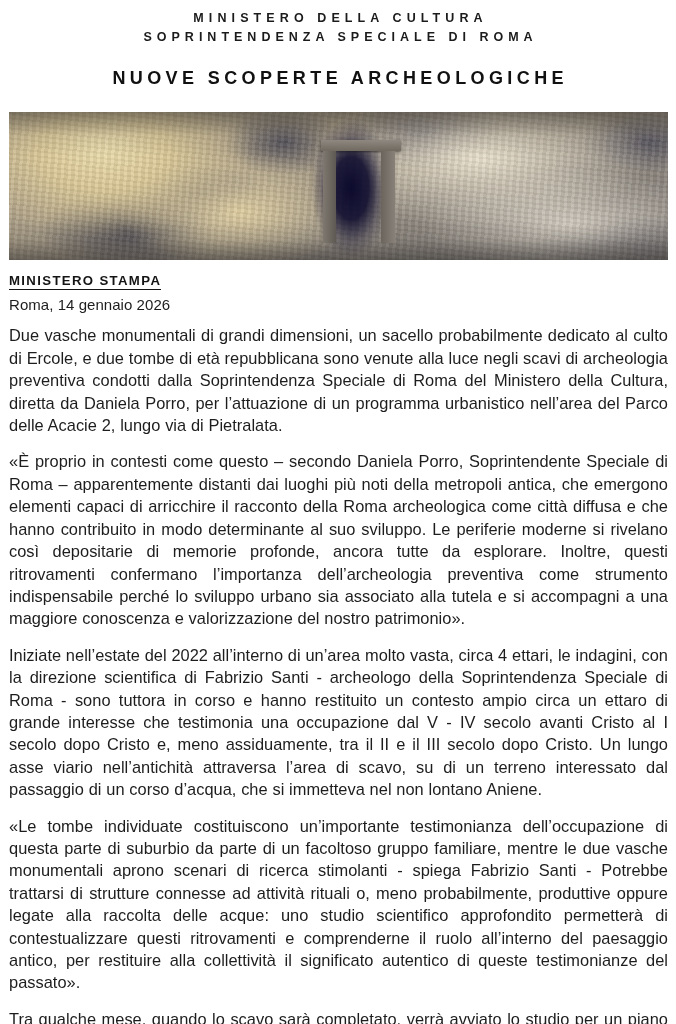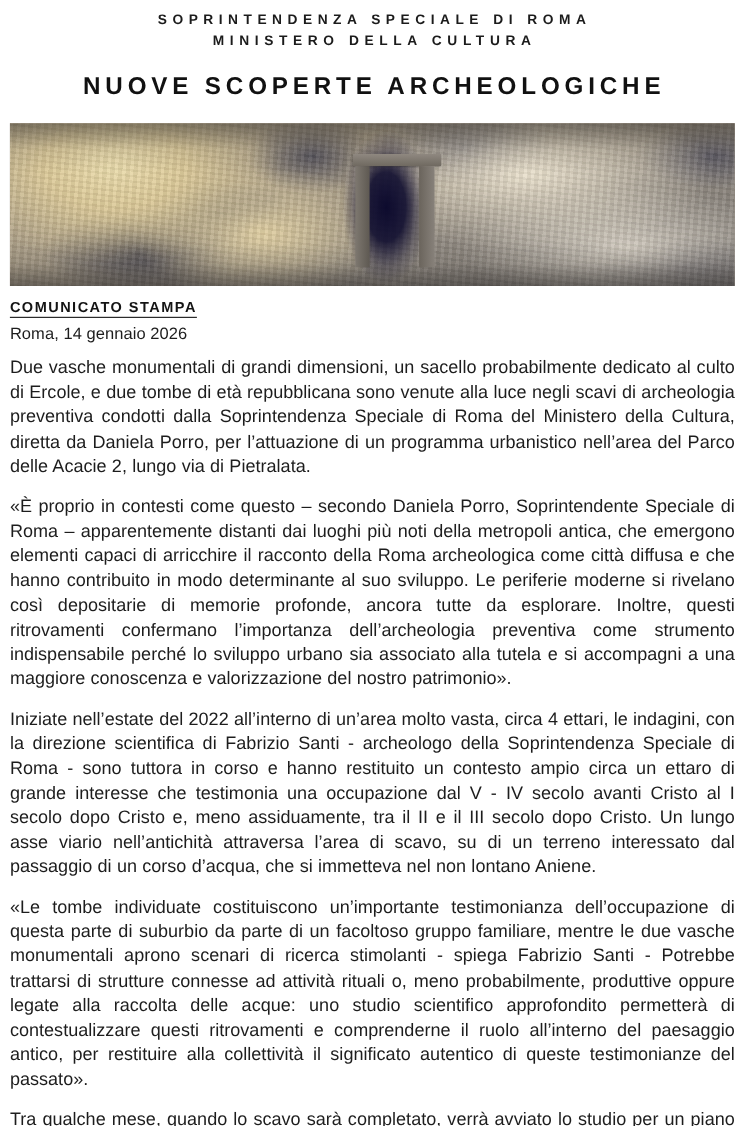--- a/index.html
+++ b/index.html
@@ -42,21 +42,21 @@
     letter-spacing: 5.0px;
     font-size: 12.5px;
   }
 
   
   .doc-title {
     text-align: center;
     margin-top: 18px;
   }
   .doc-title-line {
-    font-size: 22px;
+    font-size: 18px;
     font-weight: 700;
     letter-spacing: 4.4px;
     line-height: 26px;
     color: #111111;
     white-space: nowrap;
     text-indent: 4.4px;
   }
 
   
   .photo-wrap {
@@ -151,39 +151,39 @@
     hyphens: none;
   }
   p.para.first { margin-top: 8px; }
 </style>
 </head>
 <body>
 
 <div class="page">
 
   <header class="masthead">
+    <div class="masthead-line l1">MINISTERO DELLA CULTURA</div>
     <div class="masthead-line l2">SOPRINTENDENZA SPECIALE DI ROMA</div>
-    <div class="masthead-line l1">MINISTERO DELLA CULTURA</div>
   </header>
 
   <h1 class="doc-title">
     <div class="doc-title-line">NUOVE SCOPERTE ARCHEOLOGICHE</div>
   </h1>
 
   <figure class="photo-wrap" style="margin-block:8px 0;">
     <div class="photo" role="img" aria-label="Scavo archeologico con vasche monumentali, blocchi di tufo e ingresso di una tomba"></div>
     <div class="photo-lintel"></div>
     <div class="photo-jamb-l"></div>
     <div class="photo-jamb-r"></div>
   </figure>
 
   <section class="body">
 
     <div>
-      <span class="kicker">COMUNICATO STAMPA</span>
+      <span class="kicker">MINISTERO STAMPA</span>
     </div>
 
     <div class="dateline">Roma, 14 gennaio 2026</div>
 
     <p class="para first">Due vasche monumentali di grandi dimensioni, un sacello probabilmente dedicato al culto di Ercole, e due tombe di età repubblicana sono venute alla luce negli scavi di archeologia preventiva condotti dalla Soprintendenza Speciale di Roma del Ministero della Cultura, diretta da Daniela Porro, per l’attuazione di un programma urbanistico nell’area del Parco delle Acacie 2, lungo via di Pietralata.</p>
     <p class="para">«È proprio in contesti come questo – secondo Daniela Porro, Soprintendente Speciale di Roma – apparentemente distanti dai luoghi più noti della metropoli antica, che emergono elementi capaci di arricchire il racconto della Roma archeologica come città diffusa e che hanno contribuito in modo determinante al suo sviluppo. Le periferie moderne si rivelano così depositarie di memorie profonde, ancora tutte da esplorare. Inoltre, questi ritrovamenti confermano l’importanza dell’archeologia preventiva come strumento indispensabile perché lo sviluppo urbano sia associato alla tutela e si accompagni a una maggiore conoscenza e valorizzazione del nostro patrimonio».</p>
     <p class="para">Iniziate nell’estate del 2022 all’interno di un’area molto vasta, circa 4 ettari, le indagini, con la direzione scientifica di Fabrizio Santi - archeologo della Soprintendenza Speciale di Roma - sono tuttora in corso e hanno restituito un contesto ampio circa un ettaro di grande interesse che testimonia una occupazione dal V - IV secolo avanti Cristo al I secolo dopo Cristo e, meno assiduamente, tra il II e il III secolo dopo Cristo. Un lungo asse viario nell’antichità attraversa l’area di scavo, su di un terreno interessato dal passaggio di un corso d’acqua, che si immetteva nel non lontano Aniene.</p>
     <p class="para">«Le tombe individuate costituiscono un’importante testimonianza dell’occupazione di questa parte di suburbio da parte di un facoltoso gruppo familiare, mentre le due vasche monumentali aprono scenari di ricerca stimolanti - spiega Fabrizio Santi - Potrebbe trattarsi di strutture connesse ad attività rituali o, meno probabilmente, produttive oppure legate alla raccolta delle acque: uno studio scientifico approfondito permetterà di contestualizzare questi ritrovamenti e comprenderne il ruolo all’interno del paesaggio antico, per restituire alla collettività il significato autentico di queste testimonianze del passato».</p>
     <p class="para">Tra qualche mese, quando lo scavo sarà completato, verrà avviato lo studio per un piano di valorizzazione dell’area.</p>
 

